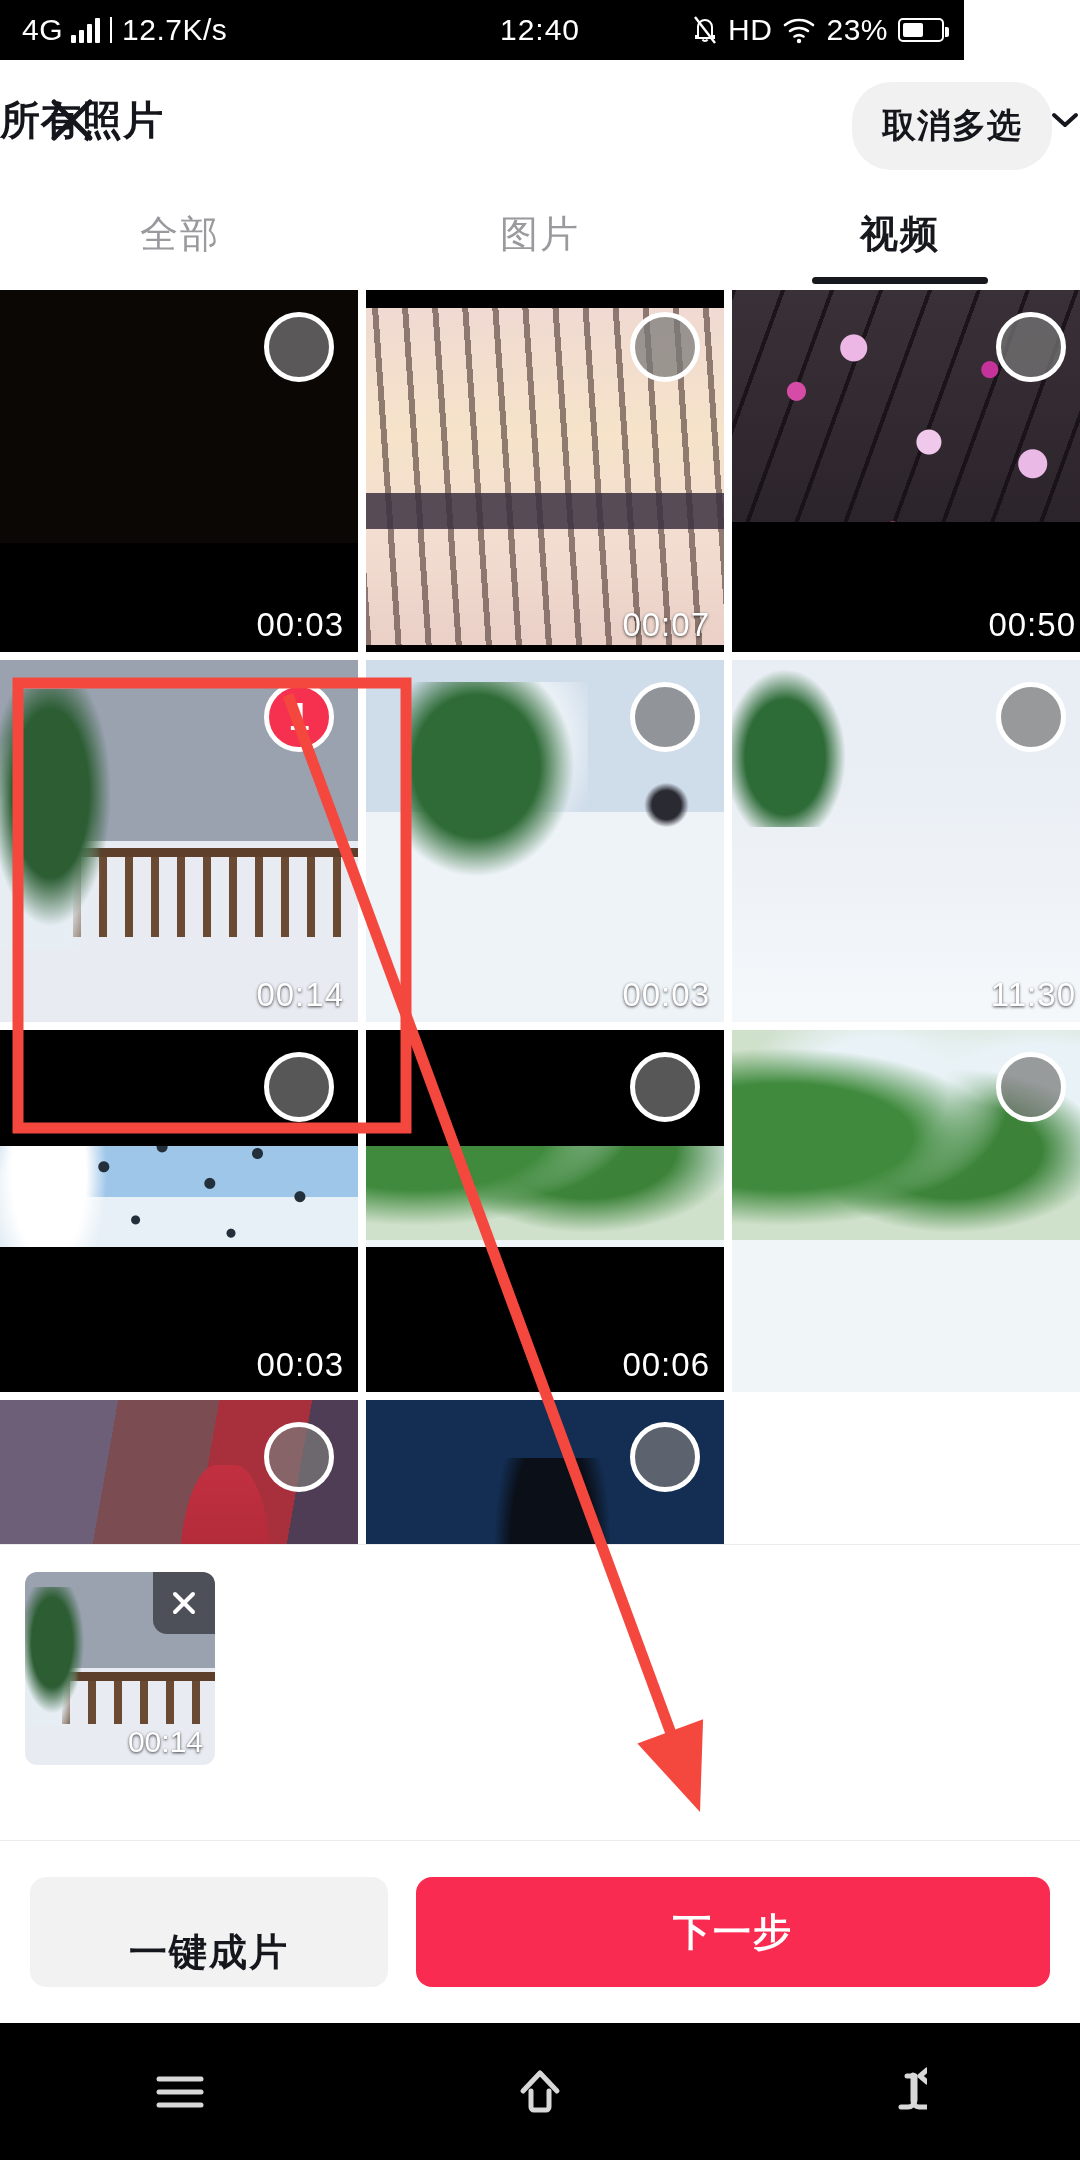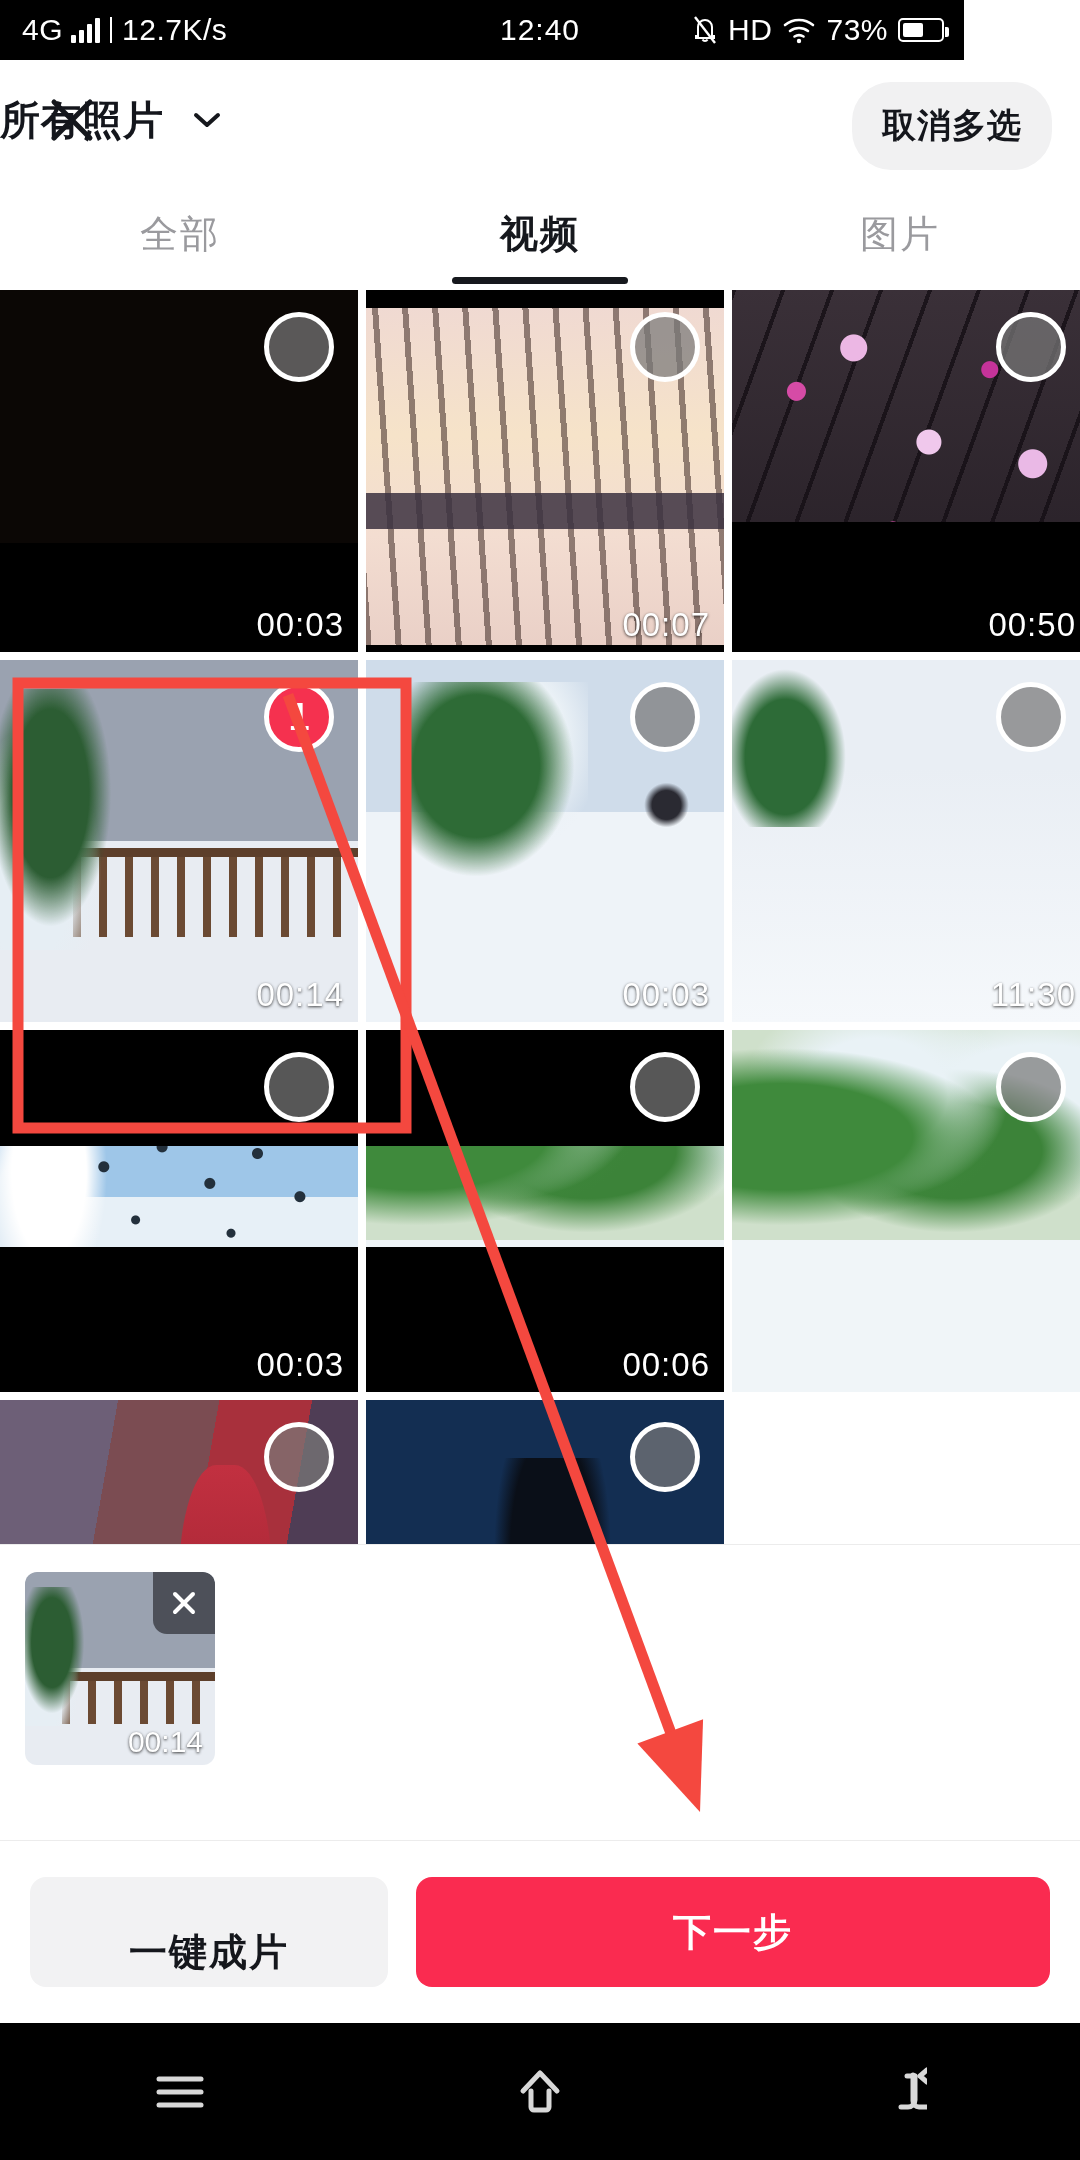--- a/index.html
+++ b/index.html
@@ -49,21 +49,21 @@
   
   #app-header{
     position:relative; height:118px; width:100%;
   }
   #close-btn{
     position:absolute; left:40px; top:28px; width:64px; height:64px;
     display:flex; align-items:center; justify-content:center; cursor:pointer;
   }
   #album-title-wrap{
     position:absolute; left:0; top:28px; width:100%; height:64px;
-    display:flex; align-items:center; justify-content:flex-start; gap:28px; cursor:pointer;
+    display:flex; align-items:center; justify-content:space-between; gap:28px; cursor:pointer;
   }
   #album-title{ font-size:40px; font-weight:bold; color:#14161c; letter-spacing:1px; }
   #cancel-multi-btn{
     position:absolute; right:28px; top:22px;
     height:88px; padding:0 30px; border-radius:39px; background:#f1f1f2;
     display:flex; align-items:center; justify-content:center; cursor:pointer;
   }
   #cancel-multi-label{ font-size:34px; color:#14161c; font-weight:bold; letter-spacing:1px; }
 
   
@@ -309,21 +309,21 @@
       <path d="M10.5 24.5 a2.8 2.8 0 0 0 5 0" fill="none" stroke="#fff" stroke-width="2"></path>
       <line x1="3" y1="2" x2="23" y2="28" stroke="#fff" stroke-width="2.4"></line>
     </svg>
     <span class="sb-text">HD</span>
     <svg class="icon-svg" width="34" height="28" viewBox="0 0 34 28">
       <path d="M3 9 a22 22 0 0 1 28 0" fill="none" stroke="#fff" stroke-width="2.6" stroke-linecap="round"></path>
       <path d="M8 15 a15 15 0 0 1 18 0" fill="none" stroke="#fff" stroke-width="2.6" stroke-linecap="round"></path>
       <path d="M12.5 20.5 a8.5 8.5 0 0 1 9 0" fill="none" stroke="#fff" stroke-width="2.6" stroke-linecap="round"></path>
       <circle cx="17" cy="25" r="2.2" fill="#fff"></circle>
     </svg>
-    <span class="sb-text">73%</span>
+    <span class="sb-text">23%</span>
     <span class="batt">
         <i style="width:55%"></i>
       </span>
   </div>
 </div>
 
 <div id="app-sheet">
 
   <div id="app-header">
     <div id="close-btn">
@@ -340,26 +340,26 @@
     </div>
     <div id="cancel-multi-btn">
       <span id="cancel-multi-label">取消多选</span>
     </div>
   </div>
 
   <div id="tab-bar">
     <div class="tab">
       <span class="tab-label">全部</span>
     </div>
+    <div class="tab">
+      <span class="tab-label">图片</span>
+    </div>
     <div class="tab active">
       <span class="tab-label">视频</span>
       <span class="tab-underline"></span>
-    </div>
-    <div class="tab">
-      <span class="tab-label">图片</span>
     </div>
   </div>
 
   <div id="media-grid">
       <div class="cell">
         <div class="thumb art-dark"></div>
         <div class="letterbox-b" style="height: 30%;"></div>
         <div class="check"></div>
         <span class="dur">00:03</span>
       </div>

